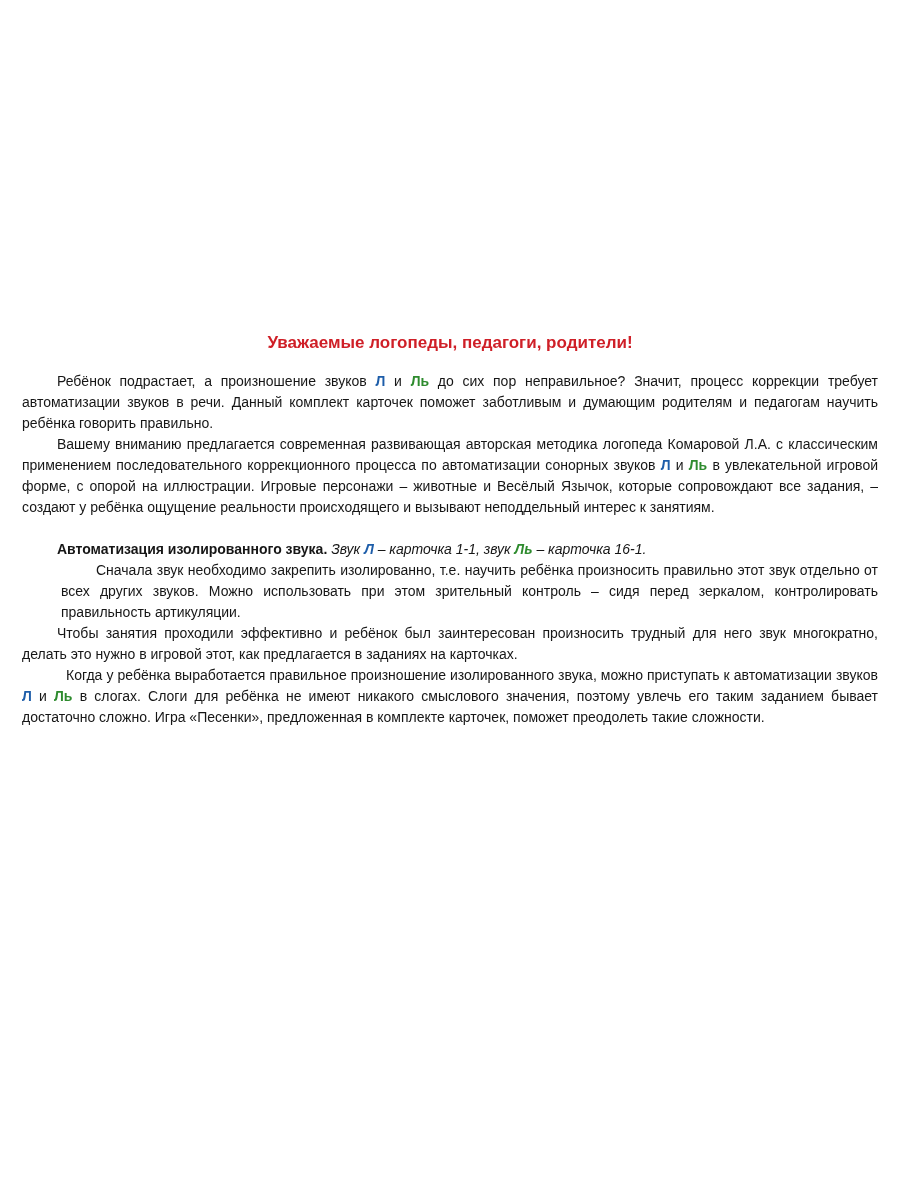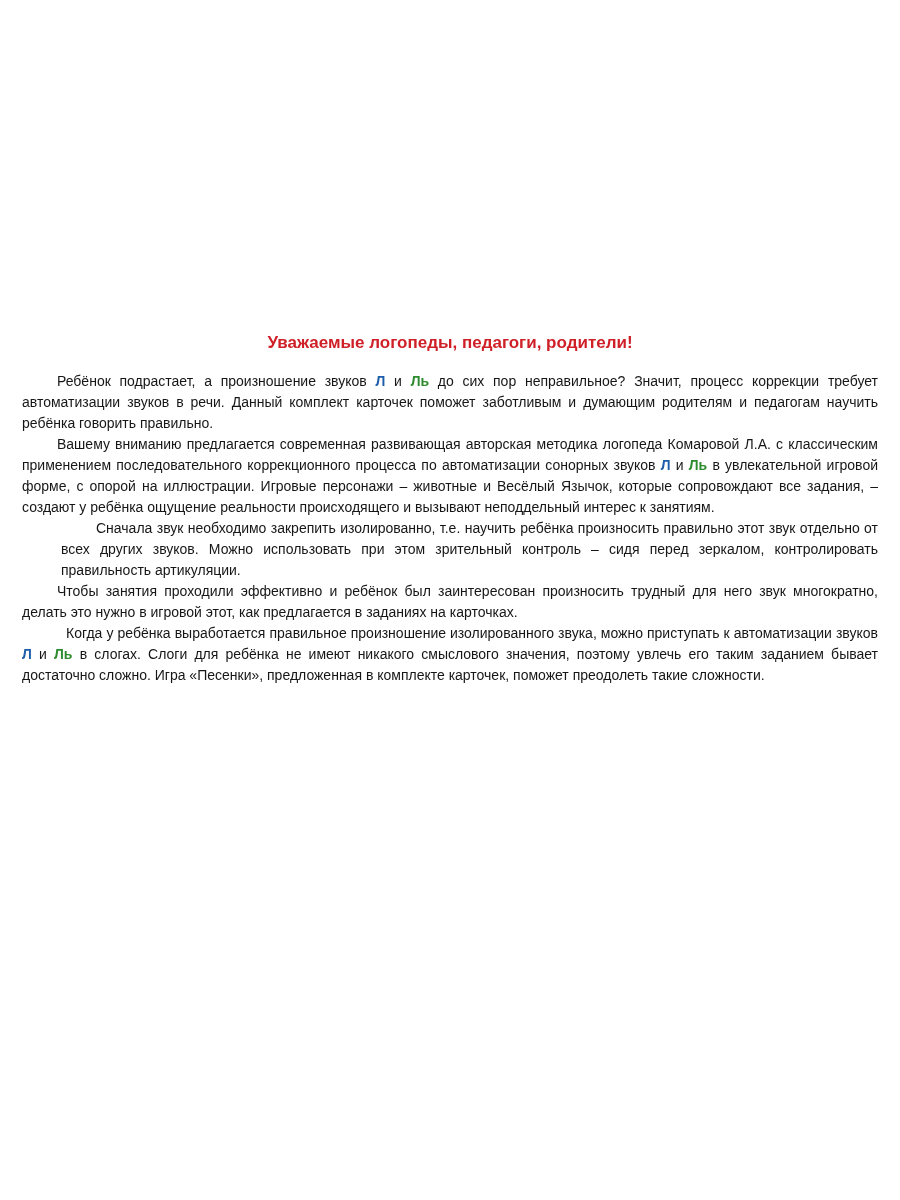--- a/index.html
+++ b/index.html
@@ -62,18 +62,19 @@
 </style>
 </head>
 <body>
 
 <div class="page">
   <div class="content">
     <h1 class="doc-title">Уважаемые логопеды, педагоги, родители!</h1>
     <div class="paragraphs">
         <p style="text-indent: 35px;"><span class="seg-normal">Ребёнок подрастает, а произношение звуков </span><span class="seg-blue">Л</span><span class="seg-normal"> и </span><span class="seg-green">Ль</span><span class="seg-normal"> до сих пор неправильное? Значит, процесс коррекции требует автоматизации звуков в речи. Данный комплект карточек поможет заботливым и думающим родителям и педагогам научить ребёнка говорить правильно.</span></p>
         <p style="text-indent: 35px;"><span class="seg-normal">Вашему вниманию предлагается современная развивающая авторская методика логопеда Комаровой Л.А. с классическим применением последовательного коррекционного процесса по автоматизации сонорных звуков </span><span class="seg-blue">Л</span><span class="seg-normal"> и </span><span class="seg-green">Ль</span><span class="seg-normal"> в увлекательной игровой форме, с опорой на иллюстрации. Игровые персонажи – животные и Весёлый Язычок, которые сопровождают все задания, – создают у ребёнка ощущение реальности происходящего и вызывают неподдельный интерес к занятиям.</span></p>
+        <p class="spaced" style="text-indent: 35px;"><span class="seg-bold">Автоматизация изолированного звука.</span><span class="seg-normal"> </span><span class="seg-italic">Звук </span><span class="seg-blue-italic">Л</span><span class="seg-italic"> – карточка 1-1, звук </span><span class="seg-green-italic">Ль</span><span class="seg-italic"> – карточка 16-1.</span></p>
         <p style="text-indent: 35px; margin-left: 39px;"><span class="seg-normal">Сначала звук необходимо закрепить изолированно, т.е. научить ребёнка произносить правильно этот звук отдельно от всех других звуков. Можно использовать при этом зрительный контроль – сидя перед зеркалом, контролировать правильность артикуляции.</span></p>
         <p style="text-indent: 35px;"><span class="seg-normal">Чтобы занятия проходили эффективно и ребёнок был заинтересован произносить трудный для него звук многократно, делать это нужно в игровой этот, как предлагается в заданиях на карточках.</span></p>
         <p style="text-indent: 44px;"><span class="seg-normal">Когда у ребёнка выработается правильное произношение изолированного звука, можно приступать к автоматизации звуков </span><span class="seg-blue">Л</span><span class="seg-normal"> и </span><span class="seg-green">Ль</span><span class="seg-normal"> в слогах. Слоги для ребёнка не имеют никакого смыслового значения, поэтому увлечь его таким заданием бывает достаточно сложно. Игра «Песенки», предложенная в комплекте карточек, поможет преодолеть такие сложности.</span></p>
       </div>
   </div>
 </div>
 
 </body></html>

